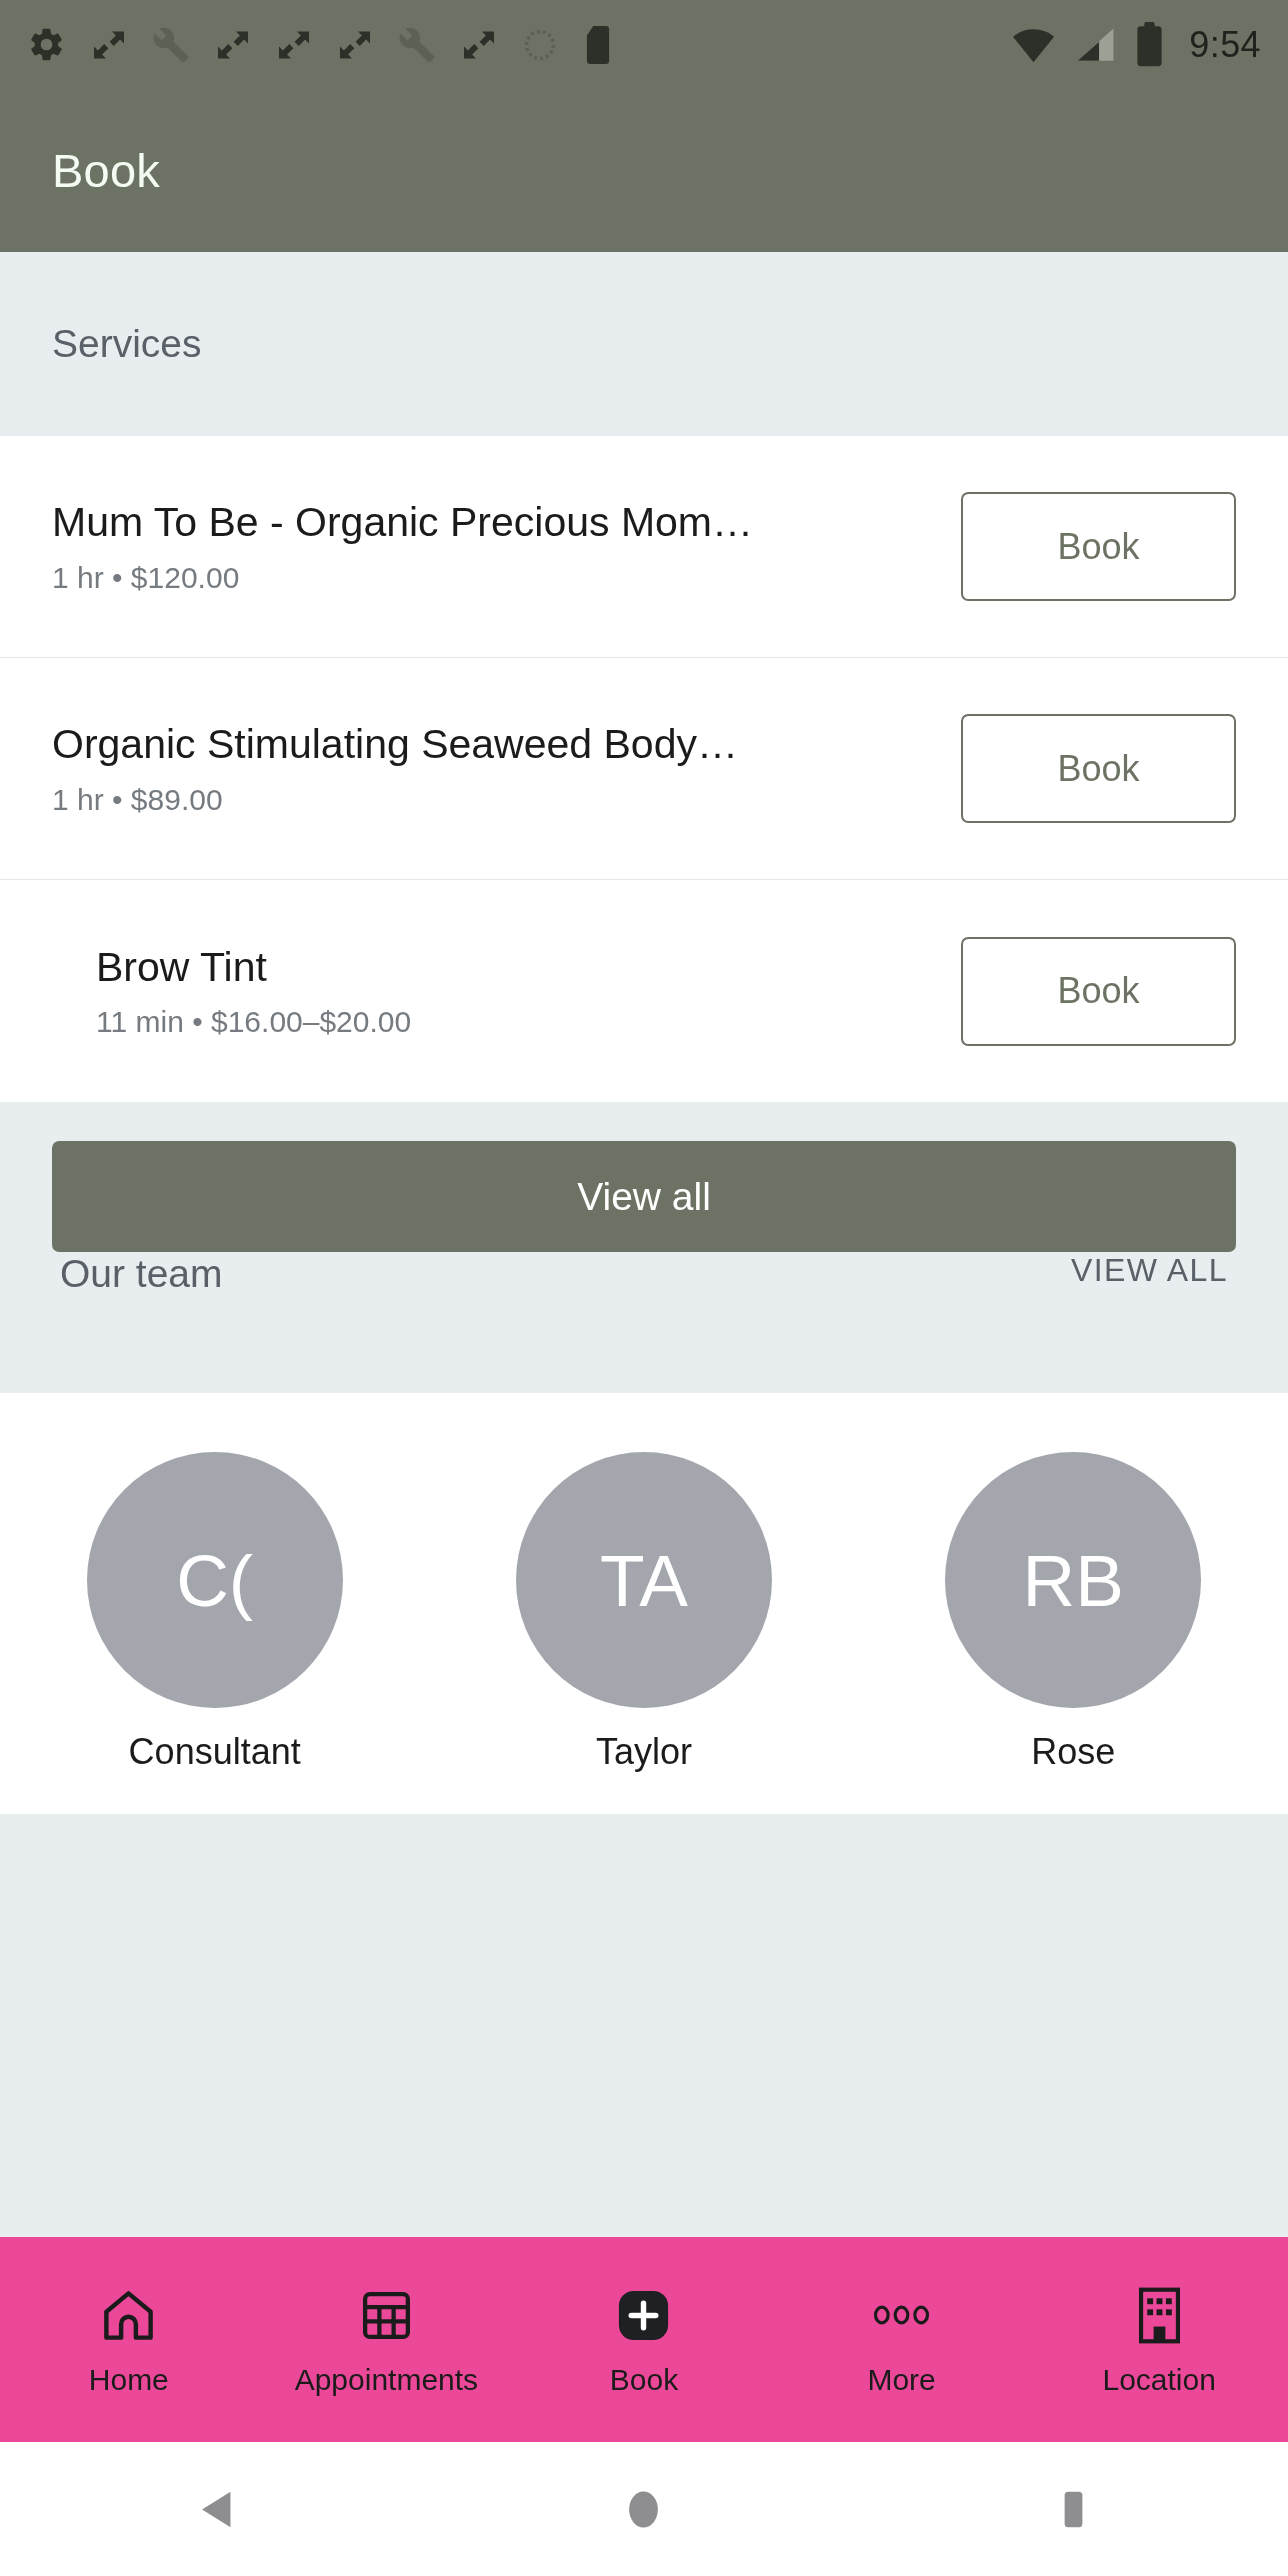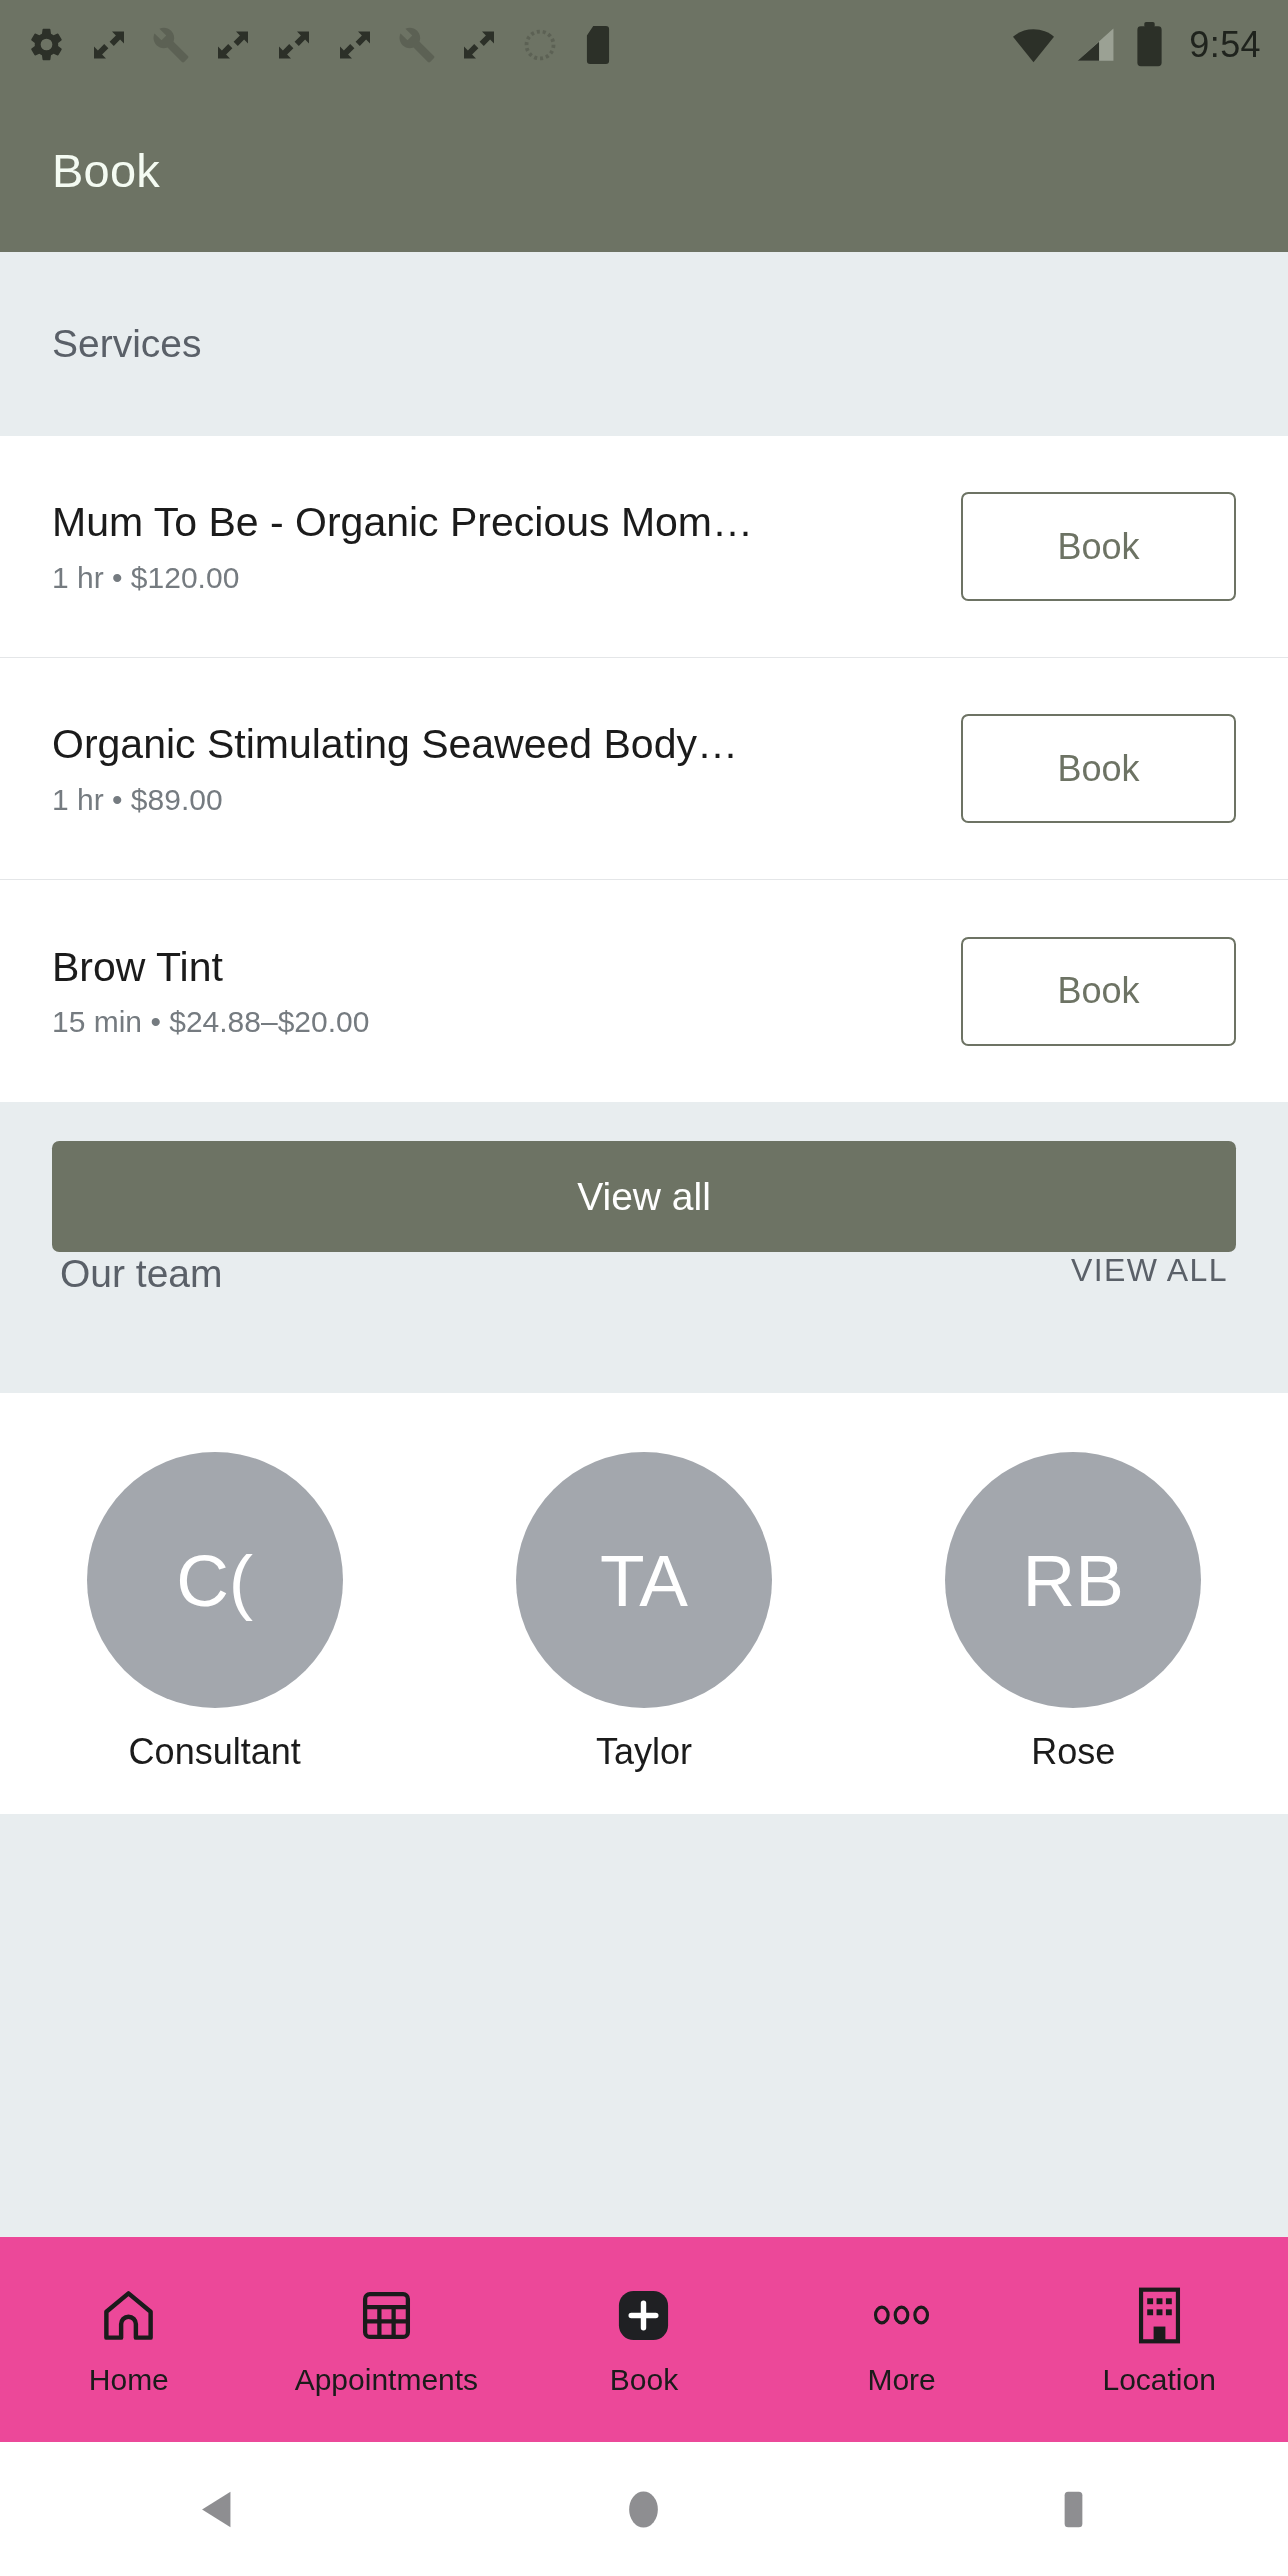--- a/index.html
+++ b/index.html
@@ -61,21 +61,21 @@
   
   .service-list { background:#ffffff; }
   .service-row {
     display:flex;
     align-items:center;
     padding:0 52px;
     height:222px;
     border-bottom:1.8px solid #e4e6e8;
     background:#ffffff;
   }
-  .service-row:last-child { border-bottom:none; }
+  .service-row:last-child { border-bottom:none;margin-left:44px; }
   .service-info { flex:1; min-width:0; padding-right:27px; }
   .service-name {
     font-size:41px;
     color:#1b1b1b;
     font-weight:400;
     white-space:nowrap;
     overflow:hidden;
     text-overflow:ellipsis;
     line-height:1.22;
   }
@@ -287,21 +287,21 @@
       <div class="service-info">
         <div class="service-name">Organic Stimulating Seaweed Body…</div>
         <div class="service-meta">1 hr • $89.00</div>
       </div>
       <button class="book-btn">Book</button>
     </div>
 
     <div class="service-row">
       <div class="service-info">
         <div class="service-name">Brow Tint</div>
-        <div class="service-meta">15 min • $24.88–$20.00</div>
+        <div class="service-meta">11 min • $16.00–$20.00</div>
       </div>
       <button class="book-btn">Book</button>
     </div>
 
   </div>
 
   <div class="viewall-band">
     <button class="viewall-btn">View all</button>
   </div>
 

